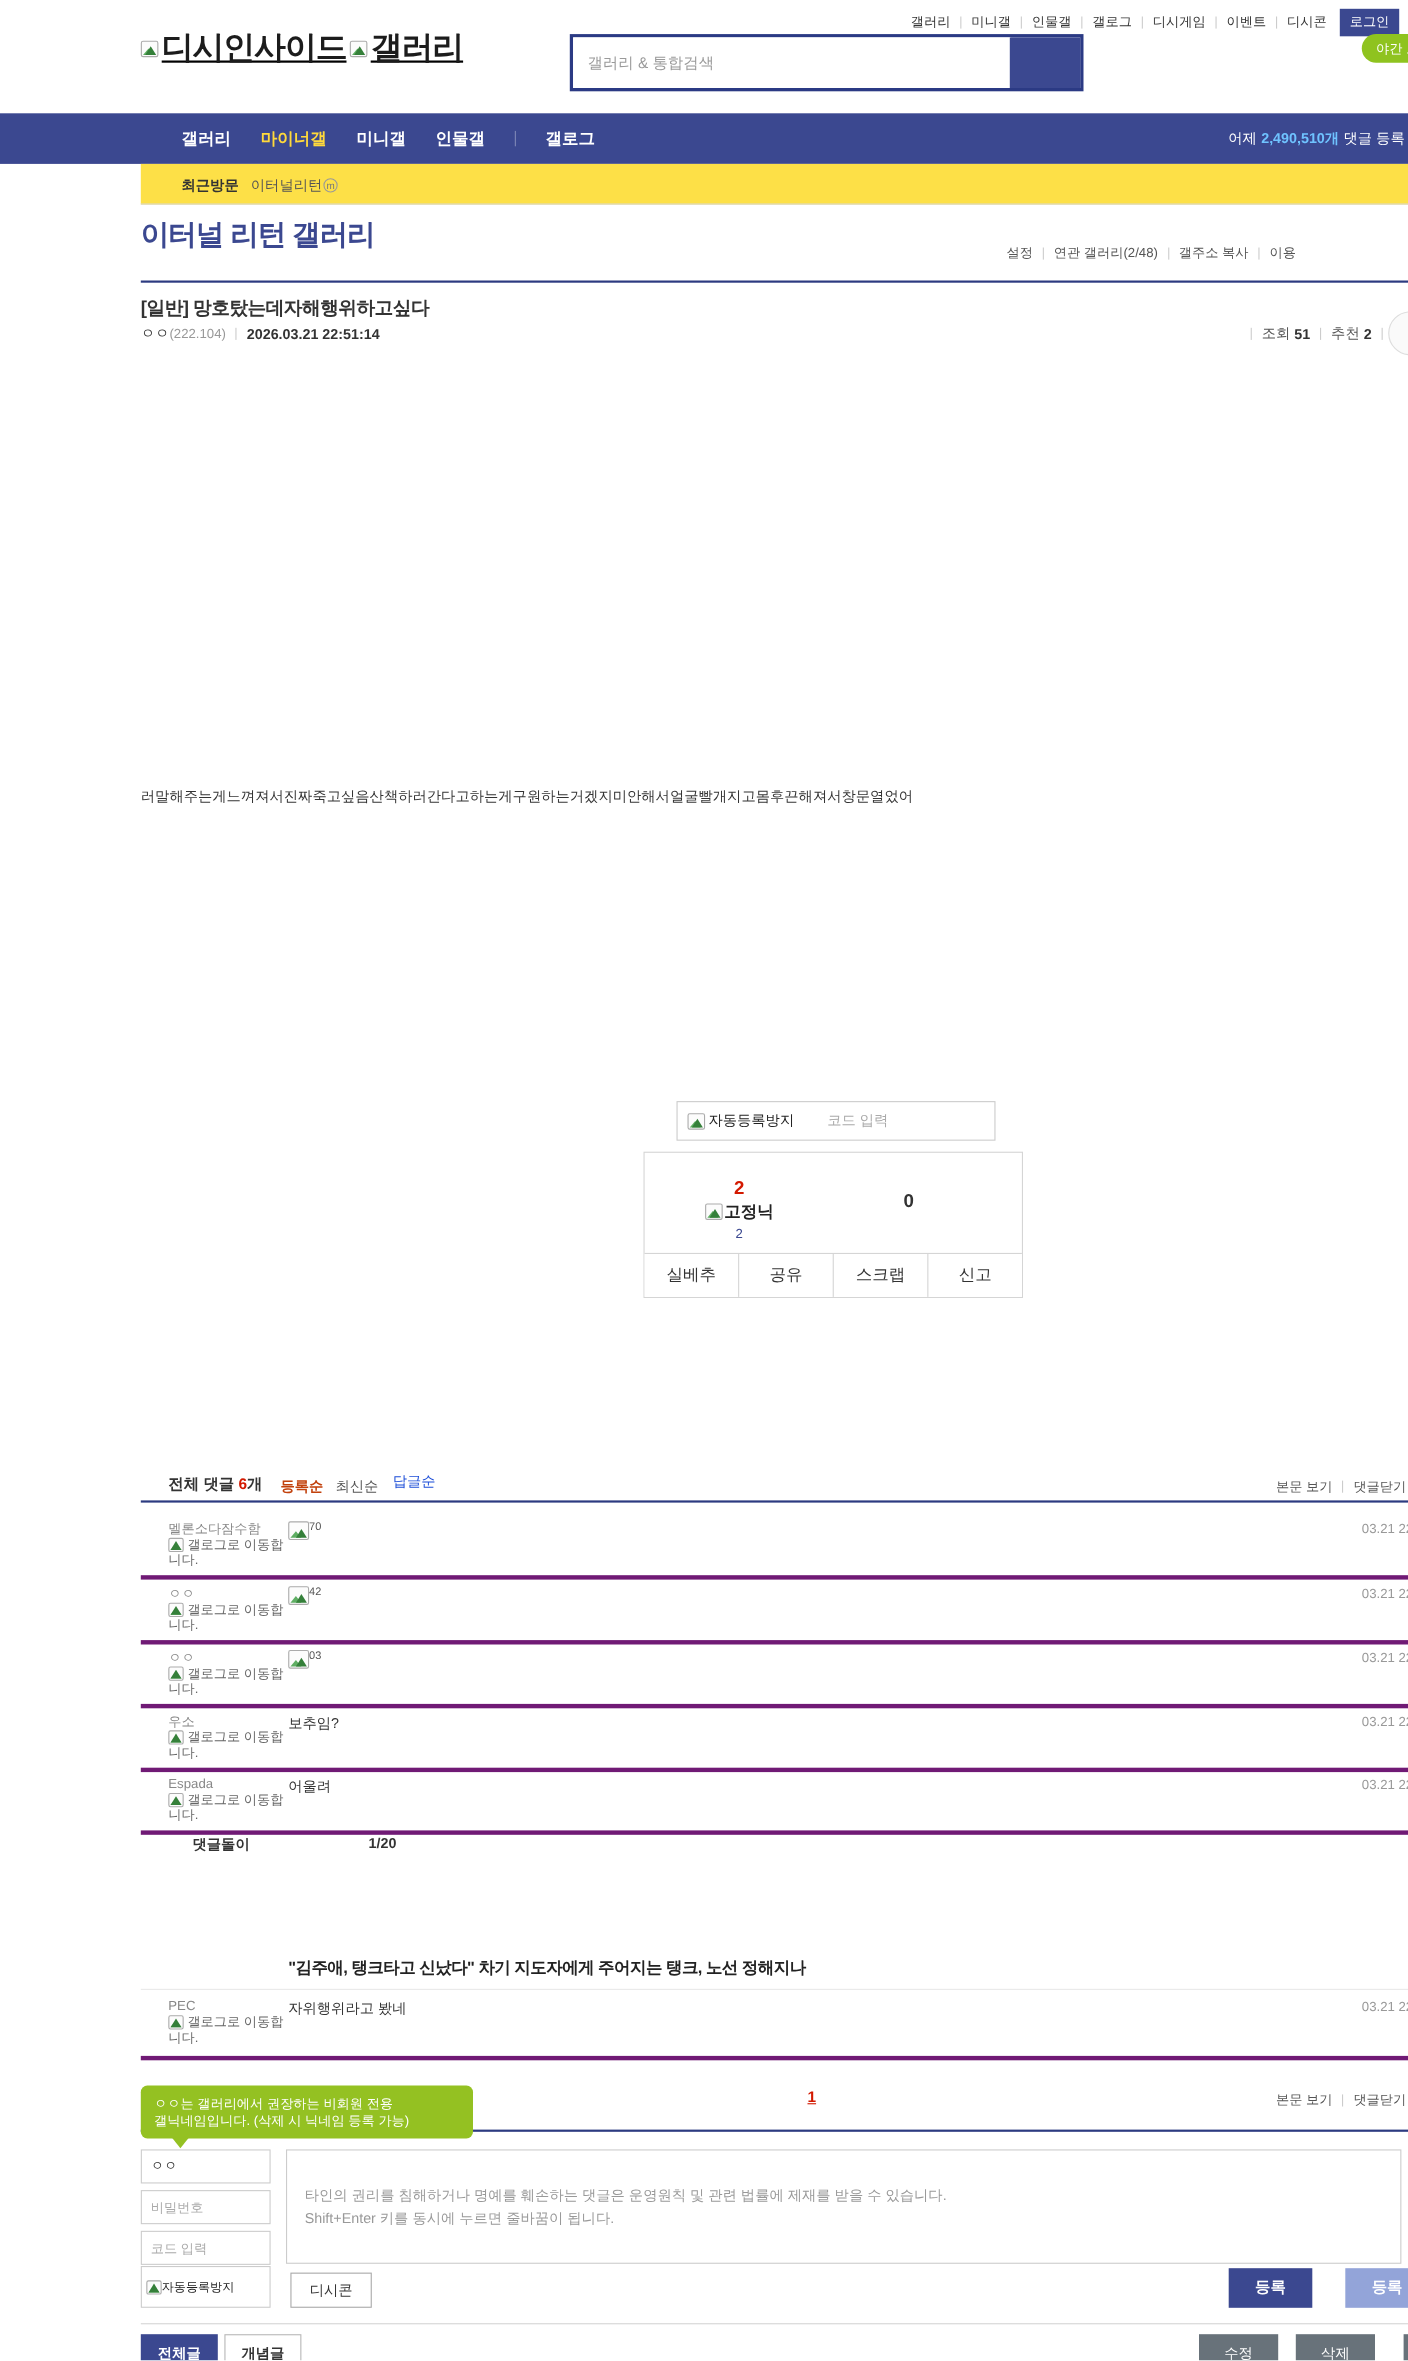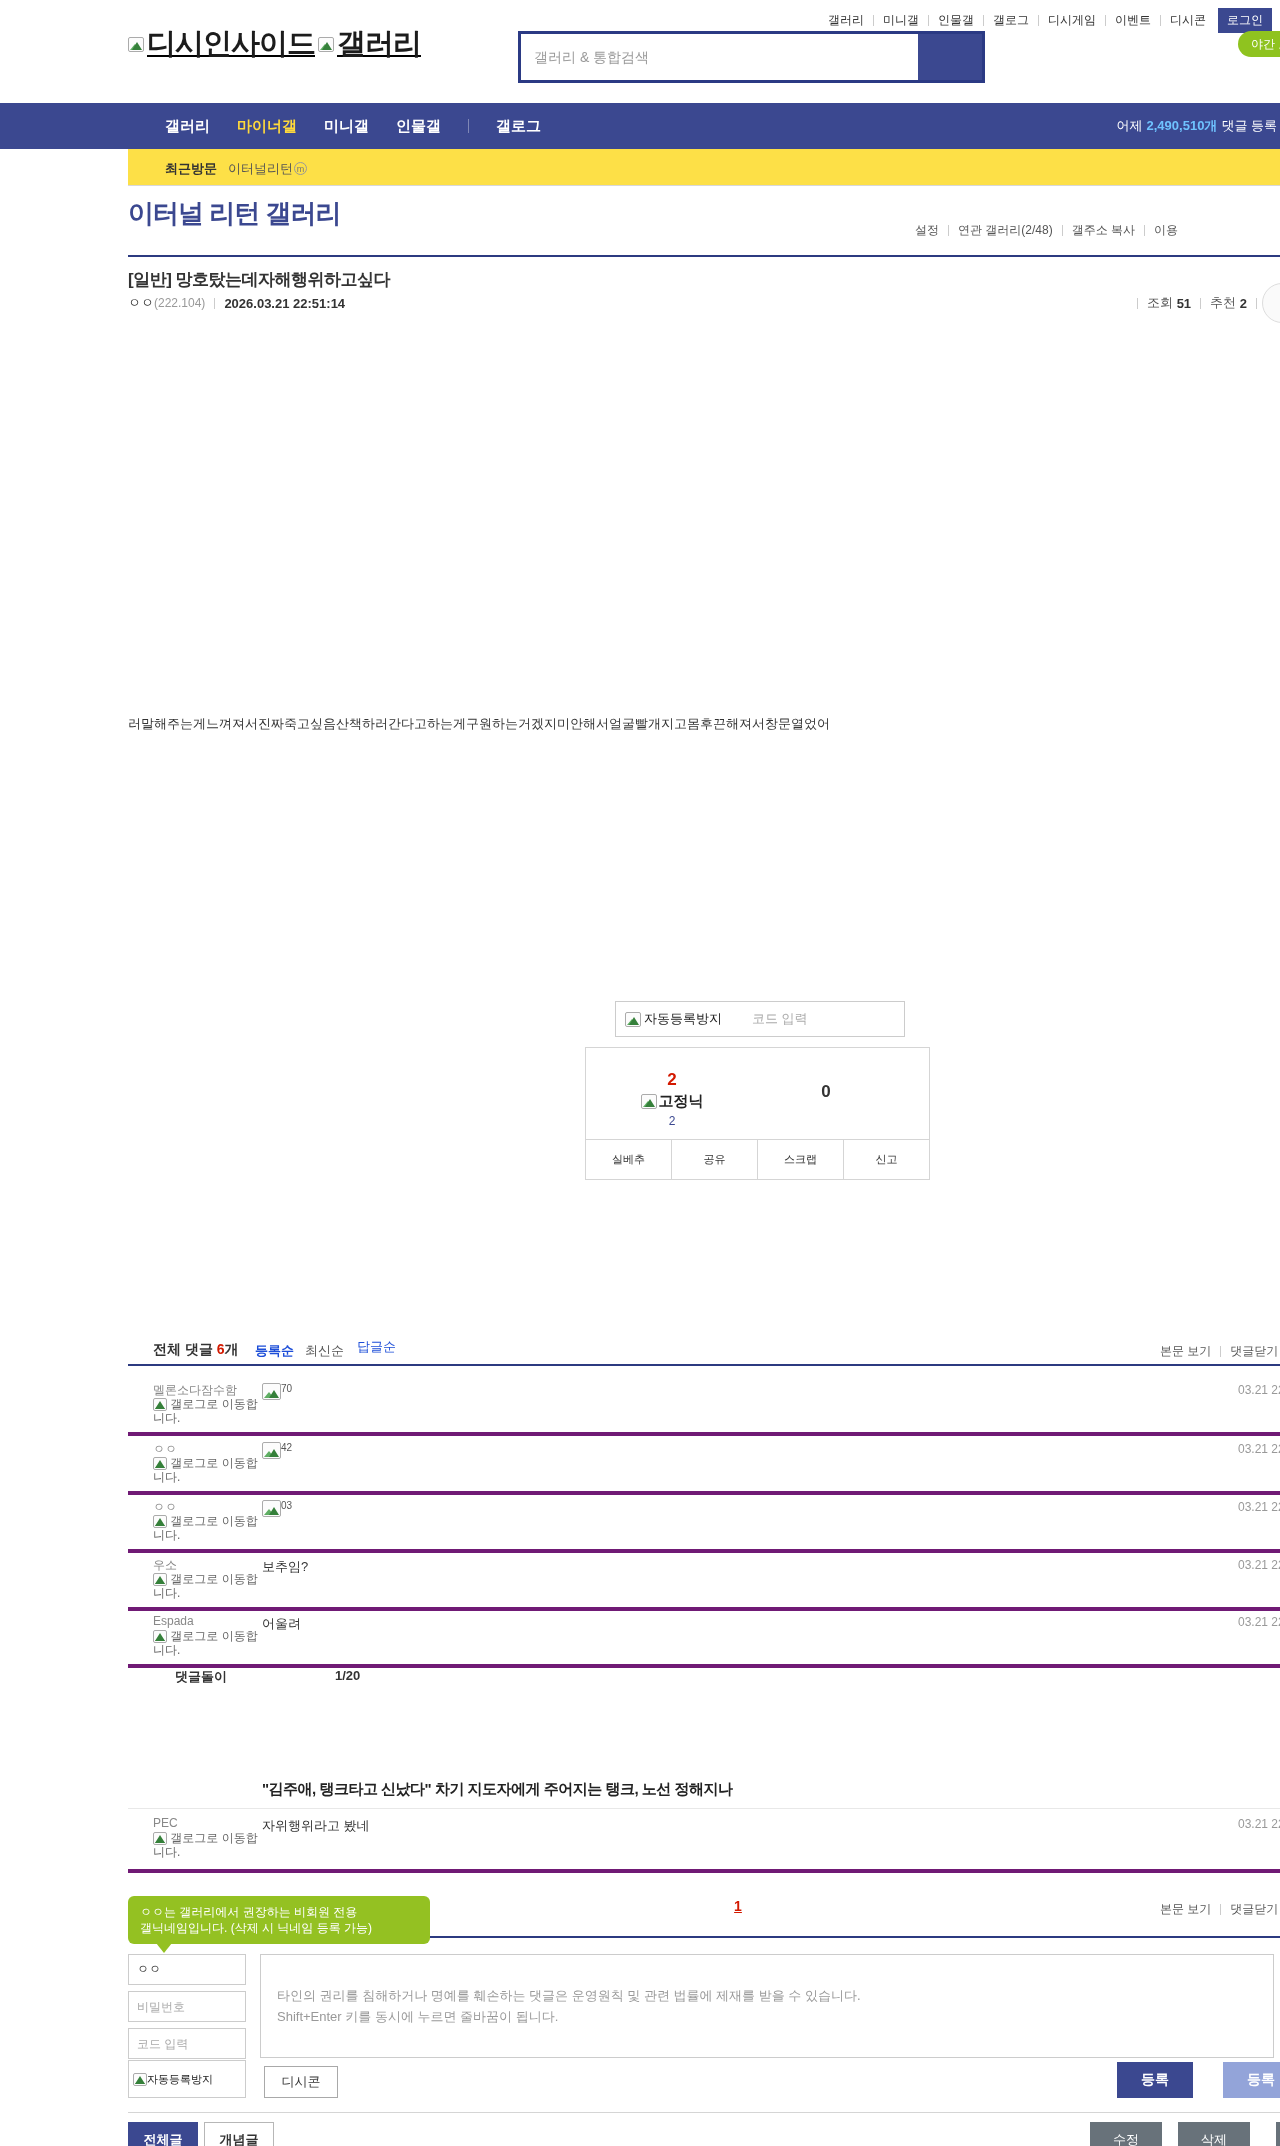--- a/index.html
+++ b/index.html
@@ -77,29 +77,29 @@
   .captcha .alt { font-size:13px; color:#222; margin-left:3px; }
   .captcha .ph { font-size:13px; color:#aaa; margin-left:30px; }
 
   
   .votebox { top:1047px; left:585px; width:345px; height:133px; border:1px solid #d5d5d5; }
   .up-num { position:absolute; left:0; top:22px; width:172px; text-align:center; font-size:17px; font-weight:bold; color:#d31900; cursor:pointer; }
   .up-nick { position:absolute; left:0; top:44px; width:172px; text-align:center; font-size:15px; font-weight:bold; color:#222; }
   .up-sub { position:absolute; left:0; top:66px; width:172px; text-align:center; font-size:12px; color:#3b4890; }
   .down-num { position:absolute; left:200px; top:34px; width:80px; text-align:center; font-size:17px; font-weight:bold; color:#333; cursor:pointer; }
   .votebtns { position:absolute; left:0; bottom:0; width:100%; height:40px; border-top:1px solid #d5d5d5; display:flex; }
-  .votebtns div { flex:1; display:flex; align-items:center; justify-content:center; font-size:11px; color:#333;
+  .votebtns div { flex:1; display:flex; align-items:center; justify-content:center; font-size:15px; color:#333;
              border-left:1px solid #d5d5d5; cursor:pointer; background:#fff;text-align:right; }
   .votebtns div:first-child { border-left:0; }
 
   
   .chead { top:1338px; left:128px; width:1152px; height:26px; }
   .c-total { position:absolute; left:25px; top:3px; font-size:14px; font-weight:bold; color:#333; }
   .c-total .red { color:#d31900; }
-  .c-sort1 { position:absolute; left:127px; top:4px; font-size:13px; font-weight:bold; color:#1d4ed8; cursor:pointer; }
+  .c-sort1 { position:absolute; left:127px; top:4px; font-size:13px; font-weight:bold; color:#c2410c; cursor:pointer; }
   .c-sort2 { position:absolute; left:177px; top:4px; font-size:13px; color:#555; cursor:pointer; }
   .c-sort3 { position:absolute; left:229px; top:0; font-size:13px; color:#1d4ed8; cursor:pointer; }
   .c-links { position:absolute; left:1032px; top:5px; font-size:12px; color:#555; white-space:nowrap; display:flex; align-items:center; }
   .c-links span[data-interactable="true"] { cursor:pointer; }
   .navyline { left:128px; width:1152px; border-top:2px solid #2c3a80; }
   .crow { left:128px; width:1152px; height:58px; border-bottom:4px solid #701a75; }
   .crow .author { position:absolute; left:25px; top:4px; font-size:12px; color:#888; cursor:pointer; }
   .crow .gallog { position:absolute; left:25px; top:19px; width:116px; font-size:12px; color:#666; line-height:14px; cursor:pointer; }
   .crow .content { position:absolute; left:134px; top:5px; font-size:13px; color:#333; }
   .crow .frag { font-size:10px; color:#555; vertical-align:top; }

